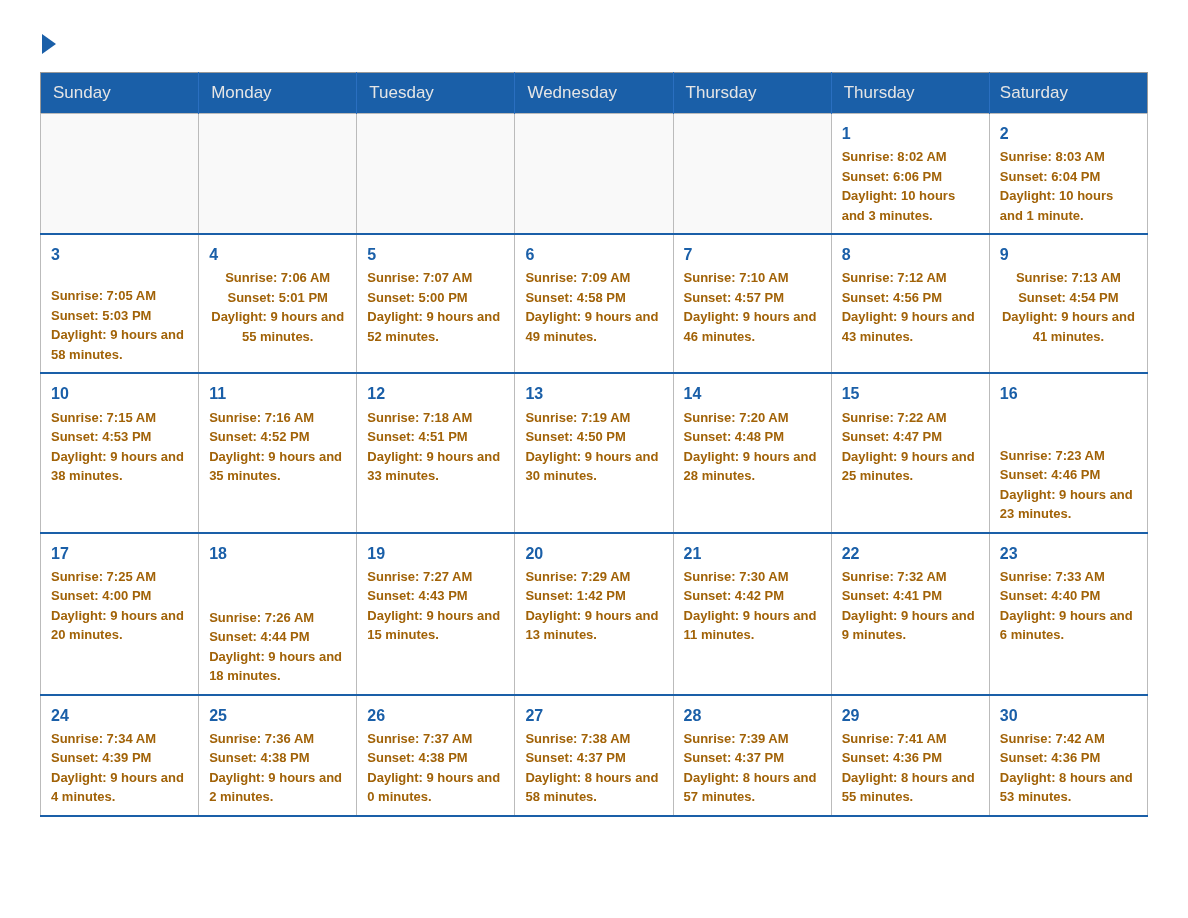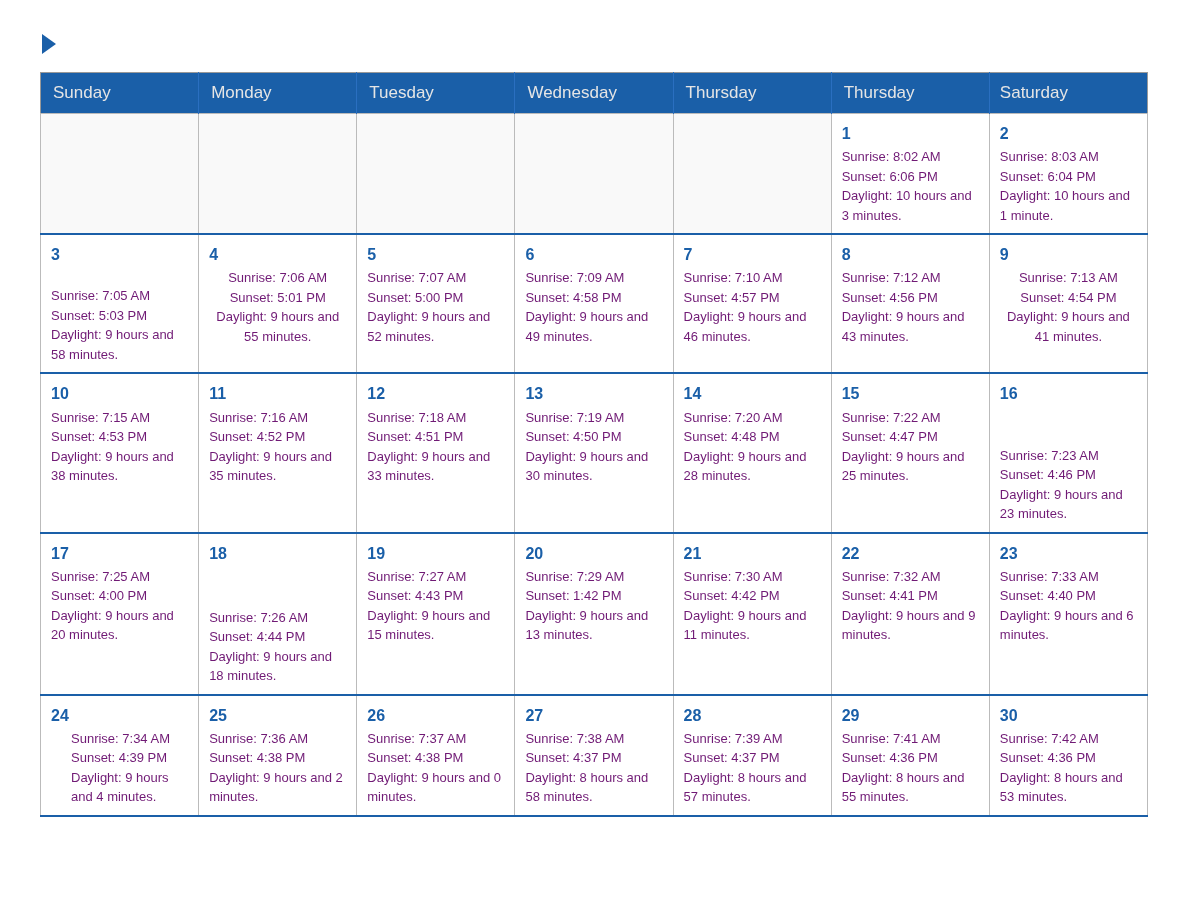--- a/index.html
+++ b/index.html
@@ -105,22 +105,23 @@
     .day-number {
       font-size: 16px;
       font-weight: bold;
       color: #1a5fa8;
       display: block;
       margin-bottom: 2px;
     }
 
     .day-info {
       font-size: 13px;
-      color: #701a75;
+      color: #a16207;
       line-height: 1.5;
+      font-weight: bold;
     }
 
     .empty-cell {
       background: #f9f9f9;
     }
 
     .calendar tr {
       border-bottom: 2px solid #1a5fa8;
     }
 
@@ -305,21 +306,21 @@
         <td>
           <span class="day-number">23</span>
           <div class="day-info" style="white-space: pre-line;">Sunrise: 7:33 AM
 Sunset: 4:40 PM
 Daylight: 9 hours and 6 minutes.</div>
         </td>
       </tr>
       <tr>
         <td>
           <span class="day-number">24</span>
-          <div class="day-info" style="white-space: pre-line; margin-left: 20px;">Sunrise: 7:34 AM
+          <div class="day-info" style="white-space: pre-line;">Sunrise: 7:34 AM
 Sunset: 4:39 PM
 Daylight: 9 hours and 4 minutes.</div>
         </td>
         <td>
           <span class="day-number">25</span>
           <div class="day-info" style="white-space: pre-line;">Sunrise: 7:36 AM
 Sunset: 4:38 PM
 Daylight: 9 hours and 2 minutes.</div>
         </td>
         <td>

